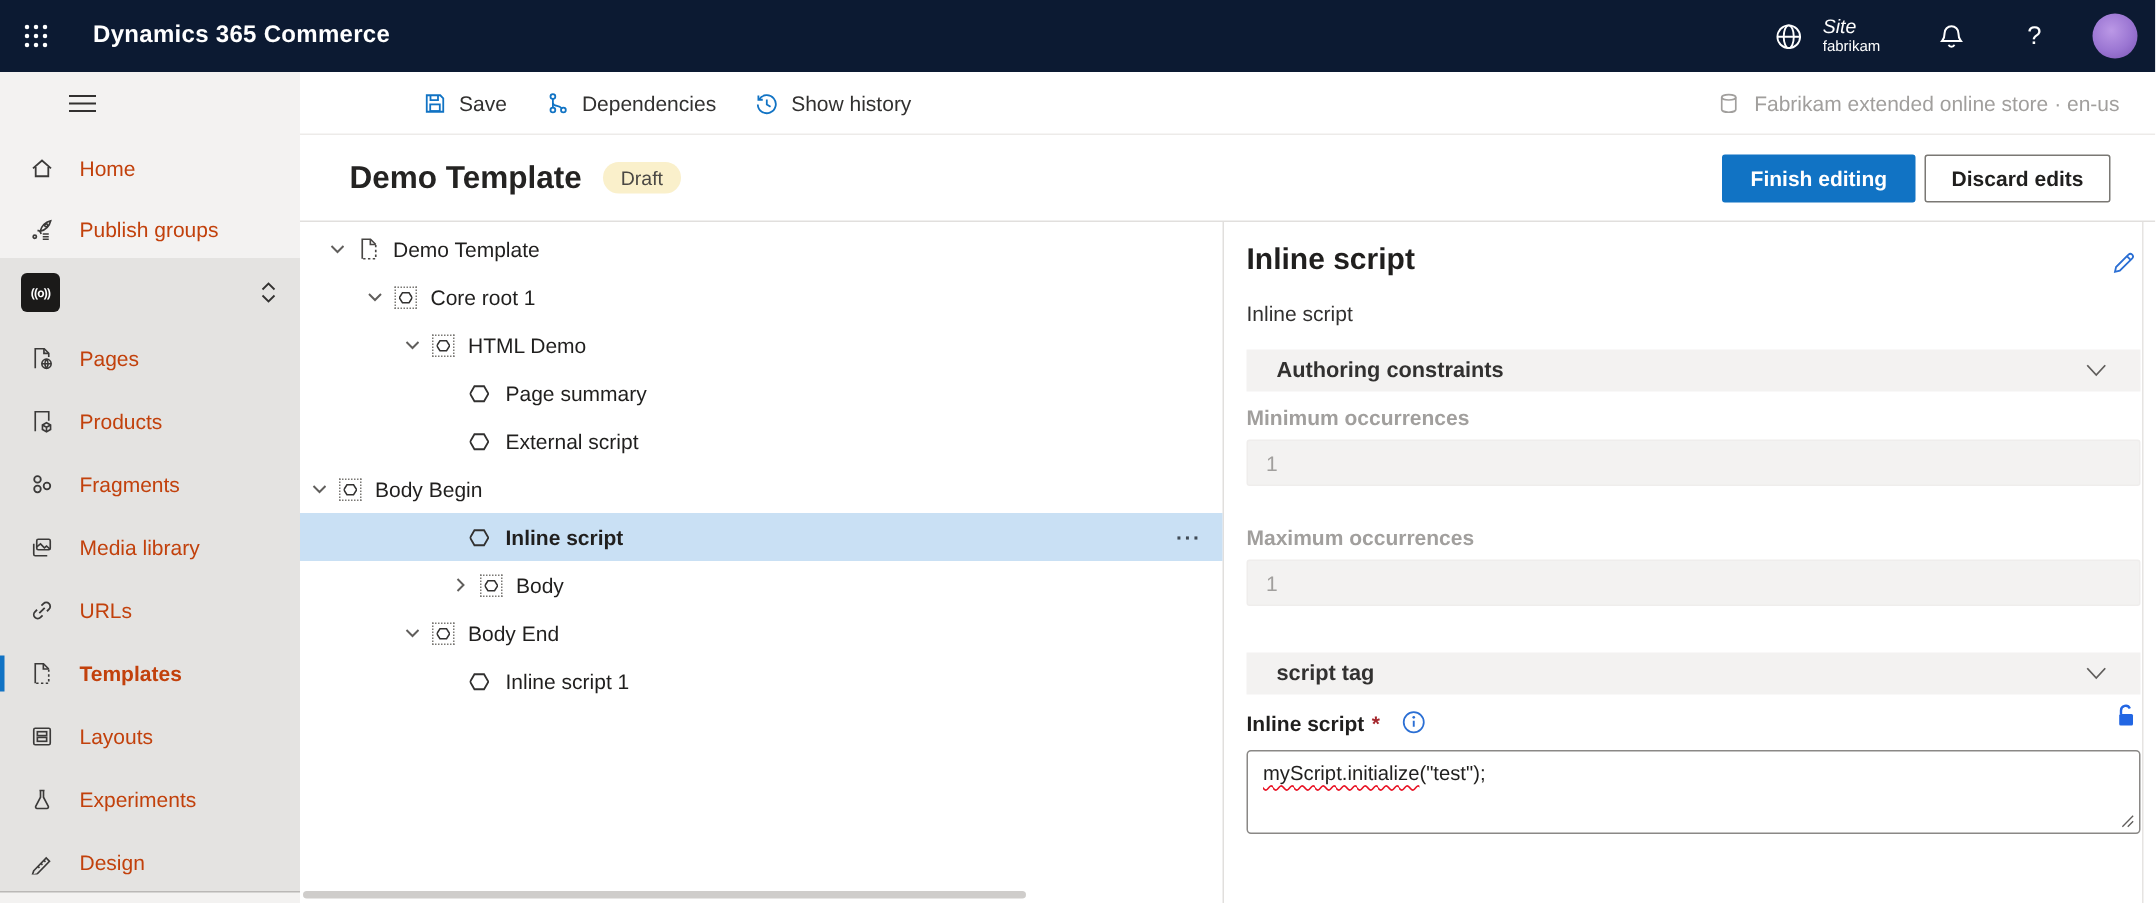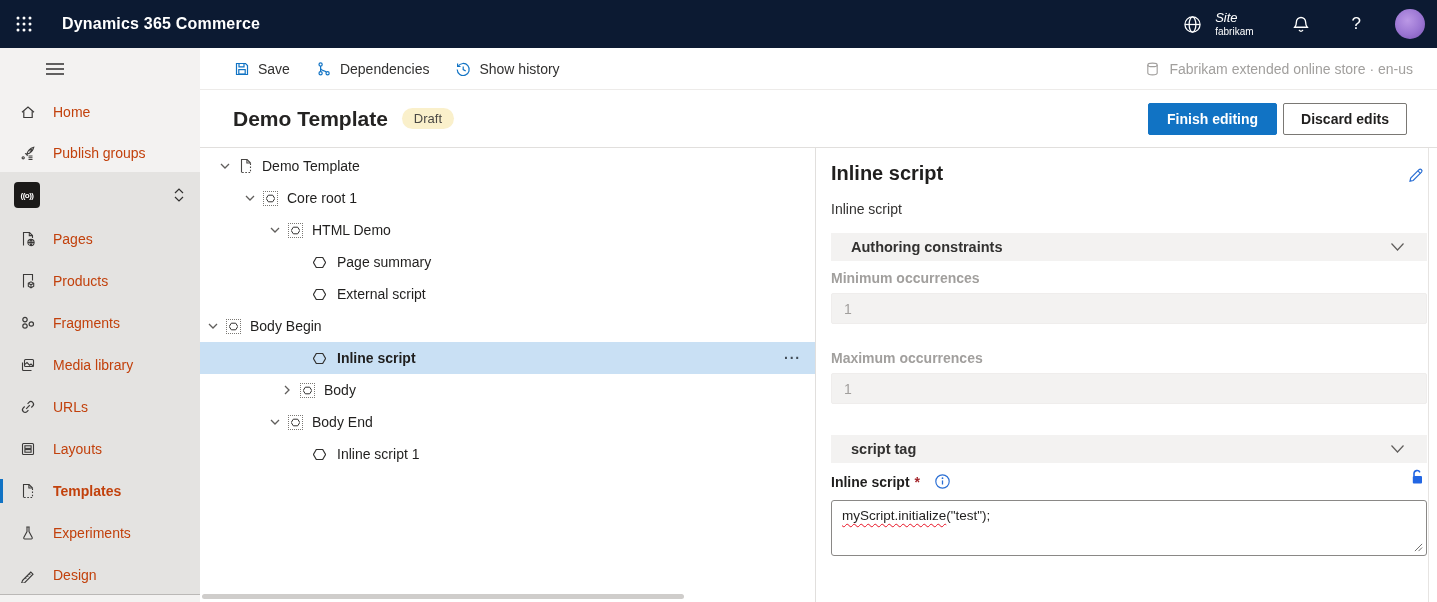--- a/index.html
+++ b/index.html
@@ -16,21 +16,21 @@
   .site-small { font-size:13px; display:block;font-style:italic; }
   .site-name { font-size:10px; display:block; }
   .bell-btn { margin-right:42px; cursor:pointer; display:flex; }
   .help-btn { margin-right:34px; font-size:17px; font-weight:400; cursor:pointer; }
   .avatar { width:30px; height:30px; border-radius:50%; margin-right:12px; cursor:pointer;
             background:radial-gradient(circle at 42% 38%, #bb98e6, #9a75d2 55%, #7d57b6 95%); }
 
   
   .subbar-cap { position:absolute; left:0; top:48px; width:200px; height:42px; background:#f3f2f1; display:flex; align-items:center; }
   .hamburger { margin-left:46px; cursor:pointer; display:flex; }
-  .subbar { position:absolute; left:200px; top:48px; width:1237px; height:42px; background:#fff; border-bottom:1px solid #edebe9; display:flex; align-items:center; }
+  .subbar { position:absolute; left:200px; top:48px; width:1237px; height:42px; background:#fff; border-bottom:1px solid #edebe9; display:flex; align-items:center;padding-left:48px; }
   .tb-btn { display:flex; align-items:center; gap:8px; font-size:14px; color:#323130; cursor:pointer; margin-left:26px; }
   .tb-btn:first-child { margin-left:34px; }
   .env-label { margin-left:auto; margin-right:24px; display:flex; align-items:center; gap:9px; font-size:14px; color:#a19f9d; cursor:pointer; }
 
   
   .sidebar { position:absolute; left:0; top:90px; width:200px; height:512px; }
   .side-top { position:absolute; left:0; top:0; right:0; height:82px; background:#f3f2f1; padding-top:1px; }
   .side-main { position:absolute; left:0; top:82px; right:0; bottom:8px; background:#e4e3e1; }
   .side-strip { position:absolute; left:0; bottom:0; right:0; height:8px; background:#f3f2f1; border-top:1px solid #bab8b6; }
   .side-item { height:41px; display:flex; align-items:center; padding-left:20px; gap:17px; font-size:14px; color:#c2410c; cursor:pointer; position:relative; }
@@ -278,39 +278,39 @@
       <div class="side-item">
         <svg width="16" height="16" viewBox="0 0 16 16">
           <g fill="none" stroke="#3b3a39" stroke-width="1.2">
             <path d="M6.2 9.8l3.6-3.6"></path>
             <path d="M7.6 4.8l1.4-1.4a2.6 2.6 0 0 1 3.7 3.7l-1.4 1.4"></path>
             <path d="M8.4 11.2 7 12.6a2.6 2.6 0 0 1-3.7-3.7l1.4-1.4"></path>
           </g>
         </svg>
         <span>URLs</span>
       </div>
+      <div class="side-item selected">
+        <svg width="16" height="16" viewBox="0 0 16 16">
+          <g fill="none" stroke="#3b3a39" stroke-width="1.1">
+            <path d="M3.5 14.5v-13H9l3.5 3.5"></path>
+            <path d="M12.5 5.3v9.2H3.8" stroke-dasharray="1.6 1.6"></path>
+            <path d="M8.9 1.6v3.4h3.5"></path>
+          </g>
+        </svg>
+        <span>Templates</span>
+      </div>
       <div class="side-item">
         <svg width="16" height="16" viewBox="0 0 16 16">
           <g fill="none" stroke="#3b3a39" stroke-width="1.1">
             <rect x="2.5" y="2.5" width="11" height="11" rx="1"></rect>
             <rect x="4.9" y="4.8" width="6.2" height="2.6"></rect>
               <rect x="4.9" y="8.6" width="6.2" height="2.6"></rect>
           </g>
         </svg>
         <span>Layouts</span>
-      </div>
-      <div class="side-item selected">
-        <svg width="16" height="16" viewBox="0 0 16 16">
-          <g fill="none" stroke="#3b3a39" stroke-width="1.1">
-            <path d="M3.5 14.5v-13H9l3.5 3.5"></path>
-            <path d="M12.5 5.3v9.2H3.8" stroke-dasharray="1.6 1.6"></path>
-            <path d="M8.9 1.6v3.4h3.5"></path>
-          </g>
-        </svg>
-        <span>Templates</span>
       </div>
       <div class="side-item">
         <svg width="16" height="16" viewBox="0 0 16 16">
           <g fill="none" stroke="#3b3a39" stroke-width="1.1">
             <path d="M6.3 2h3.4M7 2.2v4.3l-3.2 6.1A1 1 0 0 0 4.7 14h6.6a1 1 0 0 0 .9-1.4L9 6.5V2.2"></path>
           </g>
         </svg>
         <span>Experiments</span>
       </div>
       <div class="side-item">
@@ -427,21 +427,21 @@
       <span class="chev"></span>
       <span class="ticon">
         <svg width="13" height="13" viewBox="0 0 13 13">
             <polygon points="3.3,1.5 9.7,1.5 12.6,6.5 9.7,11.5 3.3,11.5 0.4,6.5" fill="none" stroke="#323130" stroke-width="1.2"></polygon>
           </svg>
       </span>
       <span class="tlabel">Inline script</span>
       <span class="more-btn">···</span>
     </div>
 
-    <div class="trow" style="padding-left:74px">
+    <div class="trow" style="padding-left:94px">
       <span class="chev">
         <svg width="12" height="12" viewBox="0 0 12 12">
             <path d="M4 2l4 4-4 4" fill="none" stroke="#605e5c" stroke-width="1.3"></path>
           </svg>
       </span>
       <span class="ticon">
         <span class="cbox">
             <svg width="9" height="9" viewBox="0 0 9 9">
               <polygon points="2.3,1.2 6.7,1.2 8.8,4.5 6.7,7.8 2.3,7.8 0.2,4.5" fill="none" stroke="#323130" stroke-width="1"></polygon>
             </svg>

